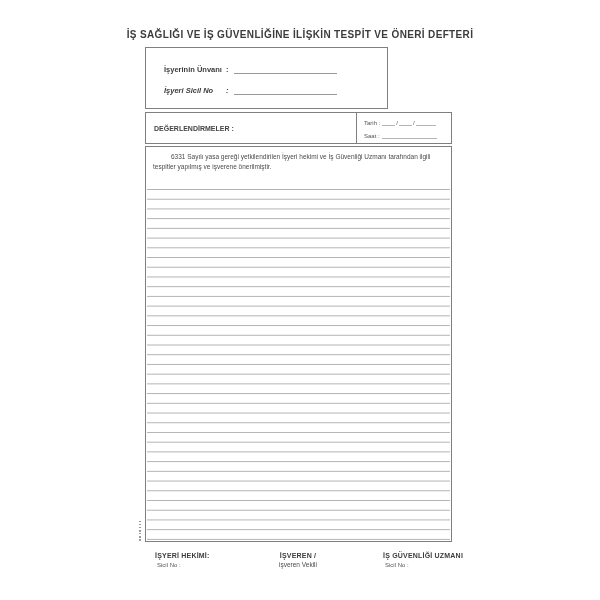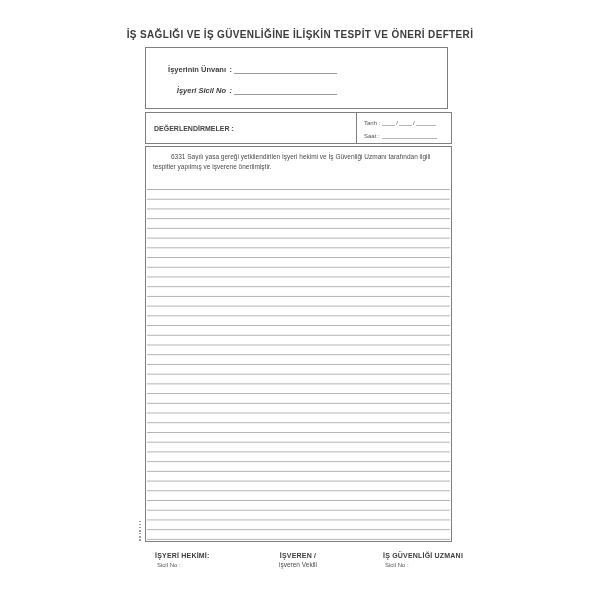--- a/index.html
+++ b/index.html
@@ -26,21 +26,21 @@
     letter-spacing: 0.35px;
     color: #3c3c3c;
   }
   
   .box {
     position: absolute;
     border: 1px solid #7f7f7f;
     background: #fff;
   }
   
-  .box-workplace { left: 145px; top: 47px; width: 303px; height: 62px; text-align: right; }
+  .box-workplace { left: 145px; top: 47px; width: 243px; height: 62px; }
   .field-row {
     position: absolute;
     left: 18px;
     display: flex;
     align-items: flex-end;
     font-size: 7.5px;
     font-weight: bold;
     color: #3c3c3c;
     height: 10px;
   }

